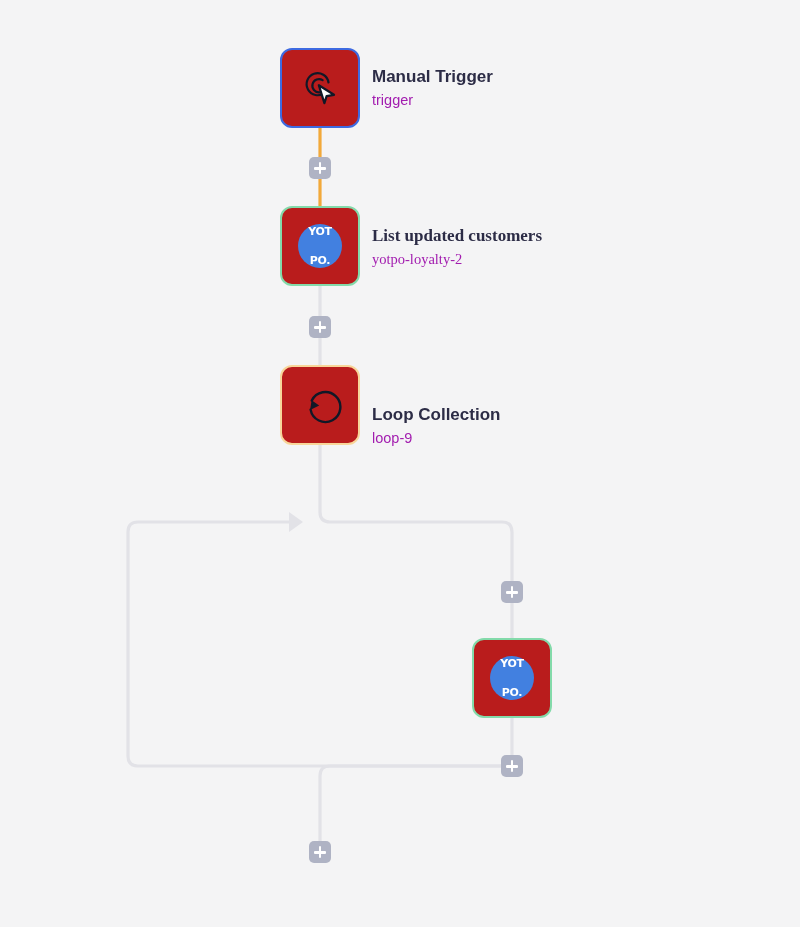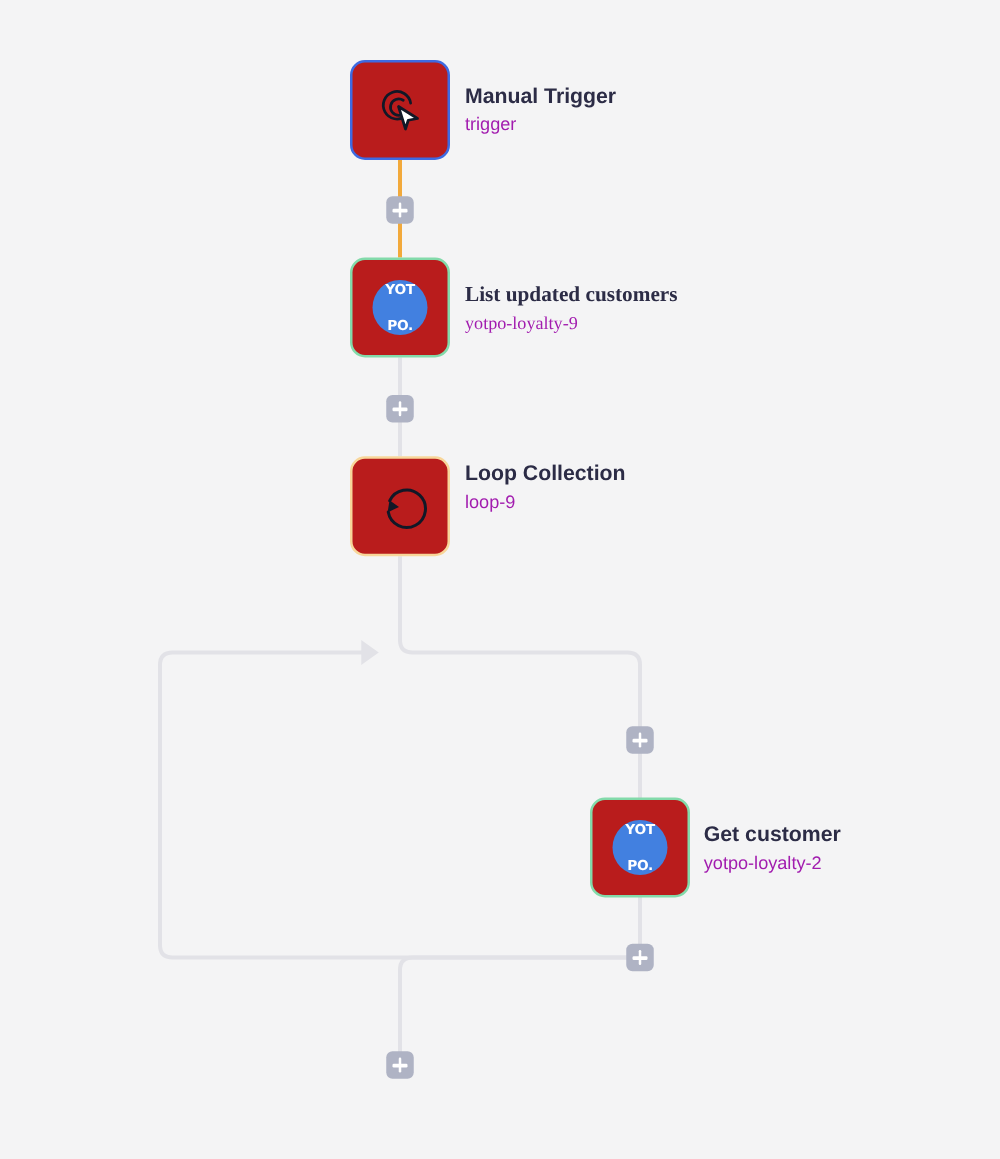--- a/index.html
+++ b/index.html
@@ -141,50 +141,46 @@
   <div class="node accent-green" style="left:280px; top:206px;">
     <span class="icon-wrap">
       <span class="yotpo-logo">
         <span class="l1">YOT</span>
         <span class="l2">PO.</span>
       </span>
     </span>
   </div>
   <div class="node-labels" style="left:372px; top:217px; height:60px;font-family:Liberation Serif, serif;">
     <div class="node-title">List updated customers</div>
-    <div class="node-subtitle">yotpo-loyalty-9</div>
+    <div class="node-subtitle">yotpo-loyalty-2</div>
   </div>
 
   <div class="plus-btn" style="left:309px; top:316px;"></div>
 
   <div class="node accent-orange" style="left:280px; top:365px;">
     <span class="icon-wrap">
       <svg width="44" height="44" viewBox="0 0 44 44" fill="none">
         <path d="M13.8 17.6 A15 15 0 1 1 12.6 26.6" stroke="#111827" stroke-width="2.4" stroke-linecap="round" fill="none"></path>
         <path d="M12.1 26.9 L13.6 17.2 L21.2 22.5" fill="#111827"></path>
       </svg>
     </span>
   </div>
-  <div class="node-labels" style="left:372px; top:360px; height:60px;">
+  <div class="node-labels" style="left:372px; top:396px; height:60px;">
     <div class="node-title">Loop Collection</div>
     <div class="node-subtitle">loop-9</div>
   </div>
 
   <div class="plus-btn" style="left:501px; top:581px;"></div>
 
   <div class="node accent-green" style="left:472px; top:638px;">
     <span class="icon-wrap">
       <span class="yotpo-logo">
         <span class="l1">YOT</span>
         <span class="l2">PO.</span>
       </span>
     </span>
   </div>
-  <div class="node-labels" style="left:563px; top:649px; height:60px;">
-    <div class="node-title">Get customer</div>
-    <div class="node-subtitle">yotpo-loyalty-2</div>
-  </div>
 
   <div class="plus-btn" style="left:501px; top:755px;"></div>
 
   <div class="plus-btn" style="left:309px; top:841px;"></div>
 
 </div>
 
 </body></html>

